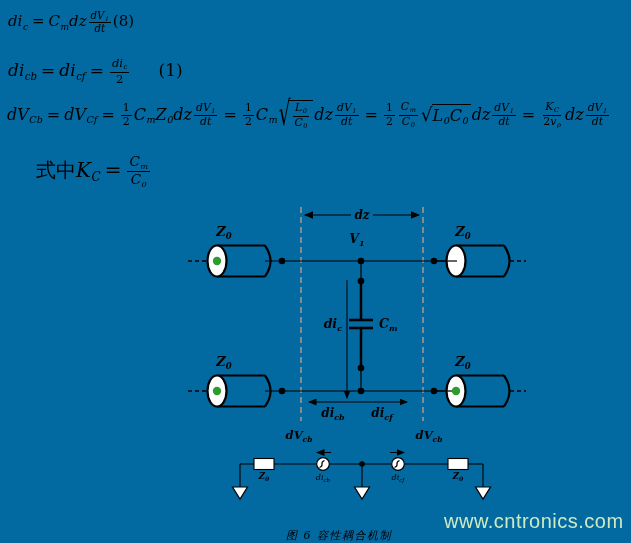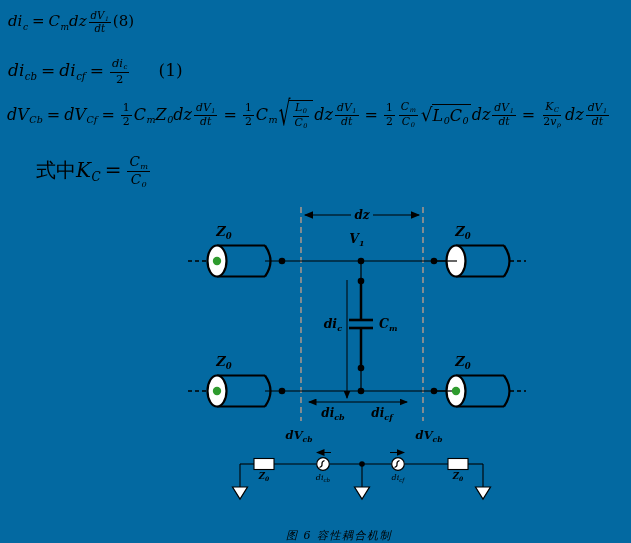--- a/index.html
+++ b/index.html
@@ -215,13 +215,14 @@
 
       <line x1="331" y1="452.5" x2="317" y2="452.5" stroke="#000" stroke-width="1" marker-end="url(#ah)"></line>
       <line x1="390" y1="452.5" x2="404" y2="452.5" stroke="#000" stroke-width="1" marker-end="url(#ah)"></line>
 
       <text x="323" y="480" text-anchor="middle" font-size="8" font-style="italic" font-family="DejaVu Serif, Liberation Serif, serif"><tspan>di</tspan><tspan font-size="5.5" dy="1.5">cb</tspan></text>
       <text x="398" y="480" text-anchor="middle" font-size="8" font-style="italic" font-family="DejaVu Serif, Liberation Serif, serif"><tspan>di</tspan><tspan font-size="5.5" dy="1.5">cf</tspan></text>
     </g>
   </svg>
 
   <div class="caption">图 6 容性耦合机制</div>
+  <div class="watermark">www.cntronics.com</div>
 </div>
 
 </body></html>

